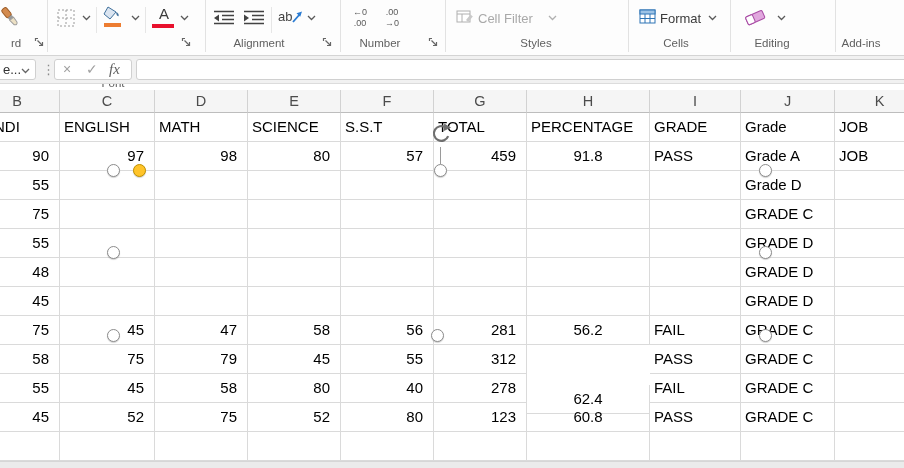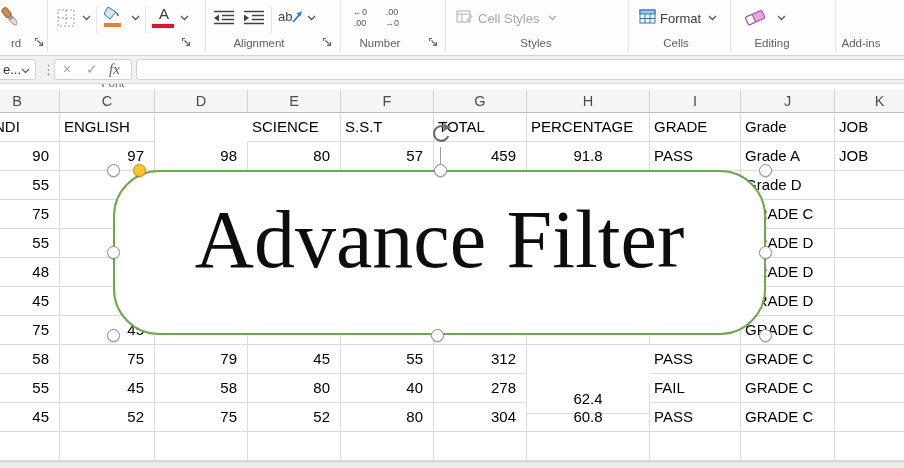--- a/index.html
+++ b/index.html
@@ -66,20 +66,21 @@
       <div class="colhead" style="left: 155px; top: 90px; width: 93px; height: 23px;">D</div>
       <div class="colhead" style="left: 248px; top: 90px; width: 93px; height: 23px;">E</div>
       <div class="colhead" style="left: 341px; top: 90px; width: 93px; height: 23px;">F</div>
       <div class="colhead" style="left: 434px; top: 90px; width: 93px; height: 23px;">G</div>
       <div class="colhead" style="left: 527px; top: 90px; width: 123px; height: 23px;">H</div>
       <div class="colhead" style="left: 650px; top: 90px; width: 91px; height: 23px;">I</div>
       <div class="colhead" style="left: 741px; top: 90px; width: 94px; height: 23px;">J</div>
       <div class="colhead" style="left: 835px; top: 90px; width: 90px; height: 23px;">K</div>
       <div class="cell" style="left: -25px; top: 113px; width: 85px;">HINDI</div>
       <div class="cell" style="left: 60px; top: 113px; width: 95px;">ENGLISH</div>
+      <div class="cell" style="left: 155px; top: 113px; width: 93px;">MATH</div>
       <div class="cell" style="left: 248px; top: 113px; width: 93px;">SCIENCE</div>
       <div class="cell" style="left: 341px; top: 113px; width: 93px;">S.S.T</div>
       <div class="cell" style="left: 434px; top: 113px; width: 93px;">TOTAL</div>
       <div class="cell" style="left: 527px; top: 113px; width: 123px;">PERCENTAGE</div>
       <div class="cell" style="left: 650px; top: 113px; width: 91px;">GRADE</div>
       <div class="cell" style="left: 741px; top: 113px; width: 94px;">Grade</div>
       <div class="cell" style="left: 835px; top: 113px; width: 90px;">JOB</div>
       <div class="cell num" style="left: -25px; top: 142px; width: 85px;">90</div>
       <div class="cell num" style="left: 60px; top: 142px; width: 95px;">97</div>
       <div class="cell num" style="left: 155px; top: 142px; width: 93px;">98</div>
@@ -167,41 +168,38 @@
       <div class="cell num" style="left: 341px; top: 374px; width: 93px;">40</div>
       <div class="cell num" style="left: 434px; top: 374px; width: 93px;">278</div>
       <div class="cell" style="left: 650px; top: 374px; width: 91px;">FAIL</div>
       <div class="cell" style="left: 741px; top: 374px; width: 94px;">GRADE C</div>
       <div class="cell" style="left: 835px; top: 374px; width: 90px;"></div>
       <div class="cell num" style="left: -25px; top: 403px; width: 85px;">45</div>
       <div class="cell num" style="left: 60px; top: 403px; width: 95px;">52</div>
       <div class="cell num" style="left: 155px; top: 403px; width: 93px;">75</div>
       <div class="cell num" style="left: 248px; top: 403px; width: 93px;">52</div>
       <div class="cell num" style="left: 341px; top: 403px; width: 93px;">80</div>
-      <div class="cell num" style="left: 434px; top: 403px; width: 93px;">304</div>
+      <div class="cell num" style="left: 434px; top: 403px; width: 93px;">123</div>
       <div class="cell ctr" style="left: 527px; top: 403px; width: 123px;">60.8</div>
       <div class="cell" style="left: 650px; top: 403px; width: 91px;">PASS</div>
       <div class="cell" style="left: 741px; top: 403px; width: 94px;">GRADE C</div>
       <div class="cell" style="left: 835px; top: 403px; width: 90px;"></div>
       <div class="cell" style="left: -25px; top: 432px; width: 85px;"></div>
       <div class="cell" style="left: 60px; top: 432px; width: 95px;"></div>
       <div class="cell" style="left: 155px; top: 432px; width: 93px;"></div>
       <div class="cell" style="left: 248px; top: 432px; width: 93px;"></div>
       <div class="cell" style="left: 341px; top: 432px; width: 93px;"></div>
       <div class="cell" style="left: 434px; top: 432px; width: 93px;"></div>
       <div class="cell" style="left: 527px; top: 432px; width: 123px;"></div>
       <div class="cell" style="left: 650px; top: 432px; width: 91px;"></div>
       <div class="cell" style="left: 741px; top: 432px; width: 94px;"></div>
       <div class="cell" style="left: 835px; top: 432px; width: 90px;"></div>
     </div>
   <div id="footstrip"></div>
 
-  <div id="shape">
-    <span id="shape-text">Advance Filter</span>
-  </div>
   <div id="rotstem"></div>
   <svg style="position:absolute;left:429px;top:122px;z-index:6;" width="24" height="24" viewBox="0 0 24 24">
     <path d="M19.2 14.2 A7.4 7.4 0 1 1 16.6 5.4" fill="none" stroke="#6f6f6f" stroke-width="2.2"></path>
     <polygon points="15.2,1.4 22.0,5.6 14.4,9.2" fill="#6f6f6f"></polygon>
   </svg>
 
   <div id="ribbon">
 
     <svg class="ricon" style="left:-4px;top:3px;" width="30" height="30" viewBox="0 0 30 30">
       <g transform="rotate(-40 15 15)">
@@ -287,21 +285,21 @@
       <path d="M3.5 3.5 L8 8" stroke="#666" stroke-width="1.2"></path>
       <path d="M8.5 5 V8.5 H5" fill="none" stroke="#666" stroke-width="1.2"></path>
     </svg>
     <div class="rsep" style="left:445px;"></div>
 
     <svg class="ricon" style="left:456px;top:9px;" width="18" height="16" viewBox="0 0 18 16">
       <rect x="1" y="2" width="13" height="11" fill="#fff" stroke="#b0b0b0"></rect>
       <path d="M1 5 H14 M6 5 V13" stroke="#b0b0b0"></path>
       <path d="M10 11 L14.5 5.5 L16.8 7.5 L12.2 13 Z" fill="#c9c9c9"></path>
     </svg>
-    <div class="ricon rtext disabled-text" style="left:478px;top:11px;">Cell Styles</div>
+    <div class="ricon rtext disabled-text" style="left:478px;top:11px;">Cell Filter</div>
     <svg class="chev" style="left:548px;top:15px;" width="9" height="6" viewBox="0 0 9 6">
       <path d="M1 1 L4.5 4.5 L8 1" fill="none" stroke="#b0b0b0" stroke-width="1.3"></path>
       </svg>
     <div class="glabel" style="left:496px;">Styles</div>
     <div class="rsep" style="left:628px;"></div>
 
     <svg class="ricon" style="left:639px;top:9px;" width="18" height="16" viewBox="0 0 18 16">
       <rect x="1" y="1" width="15" height="13" fill="#fff" stroke="#2e75b6"></rect>
       <rect x="1" y="1" width="15" height="4" fill="#9dc3e6" stroke="#2e75b6"></rect>
       <path d="M6 5 V14 M11 5 V14 M1 9.5 H16" stroke="#2e75b6"></path>

